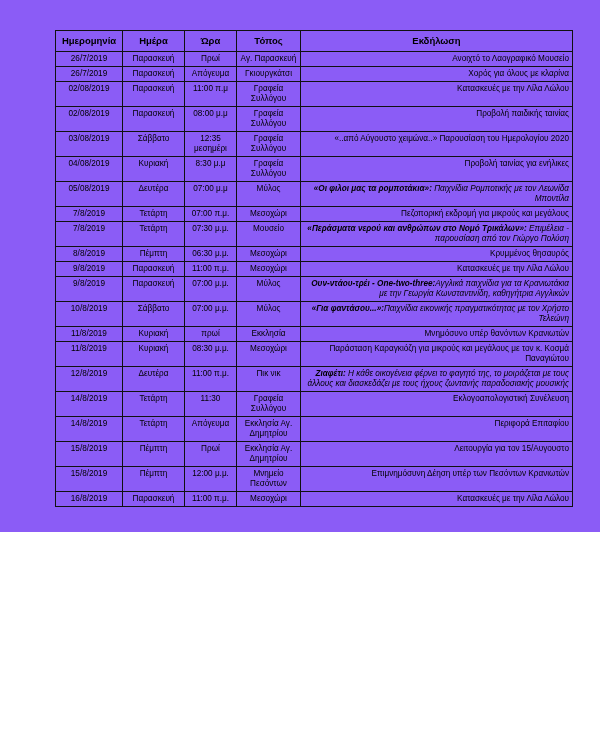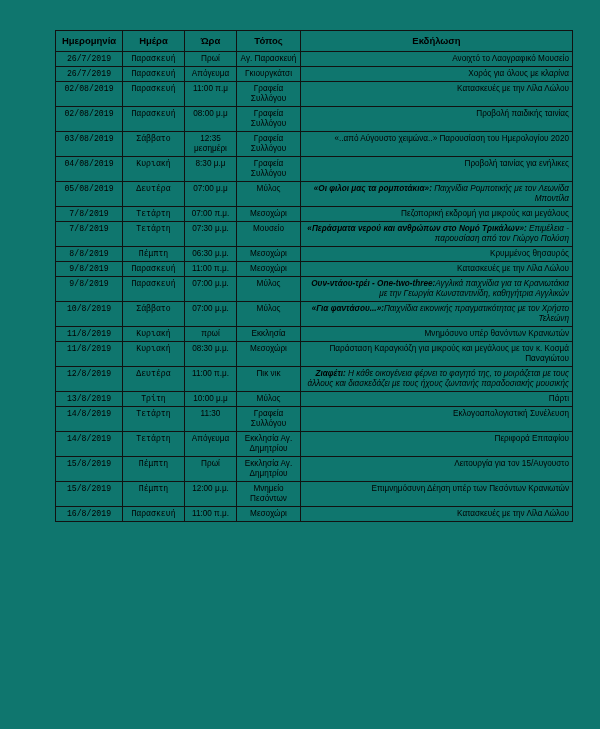--- a/index.html
+++ b/index.html
@@ -9,23 +9,23 @@
   }
   body {
     width: 600px;
     height: 736px;
     font-family: "Liberation Sans", sans-serif;
     color: #000000;
     overflow: hidden;
   }
   .page {
     width: 600px;
-    height: 729px;
+    height: 532px;
     position: relative;
-    background: #0f766e;
+    background: #8b5cf6;
     box-sizing: border-box;
     padding: 30px 28px 10px 55px;
   }
   table.schedule {
     border-collapse: collapse;
     width: 517px;
     table-layout: fixed;
     font-size: 8.2px;
     line-height: 1.22;
   }
@@ -57,21 +57,20 @@
   }
   td.date, td.day {
     text-align: center;
   }
   td.event {
     text-align: right;
     padding-left: 4px;
   }
   td.mid {
     vertical-align: middle;
-    font-family: Liberation Mono, monospace;
   }
   .just {
     text-align: justify;
     font-style: italic;
   }
   .bold { font-weight: bold; }
 </style>
 </head>
 <body>
 
@@ -200,27 +199,20 @@
           <td class="event">Παράσταση Καραγκιόζη για μικρούς και μεγάλους με τον κ. Κοσμά Παναγιώτου</td>
         </tr>
         <tr>
           <td class="date mid">12/8/2019</td>
           <td class="day mid">Δευτέρα</td>
           <td class="time">11:00 π.μ.</td>
           <td class="place">Πικ νικ</td>
           <td class="event just"><span class="bold">Ζιαφέτι:</span><span> Η κάθε οικογένεια φέρνει το φαγητό της, το μοιράζεται με τους άλλους και διασκεδάζει με τους ήχους ζωντανής παραδοσιακής μουσικής</span></td>
         </tr>
         <tr>
-          <td class="date mid">13/8/2019</td>
-          <td class="day mid">Τρίτη</td>
-          <td class="time">10:00 μ.μ</td>
-          <td class="place">Μύλος</td>
-          <td class="event">Πάρτι</td>
-        </tr>
-        <tr>
           <td class="date mid">14/8/2019</td>
           <td class="day mid">Τετάρτη</td>
           <td class="time">11:30</td>
           <td class="place">Γραφεία Συλλόγου</td>
           <td class="event">Εκλογοαπολογιστική  Συνέλευση</td>
         </tr>
         <tr>
           <td class="date mid">14/8/2019</td>
           <td class="day mid">Τετάρτη</td>
           <td class="time">Απόγευμα</td>

